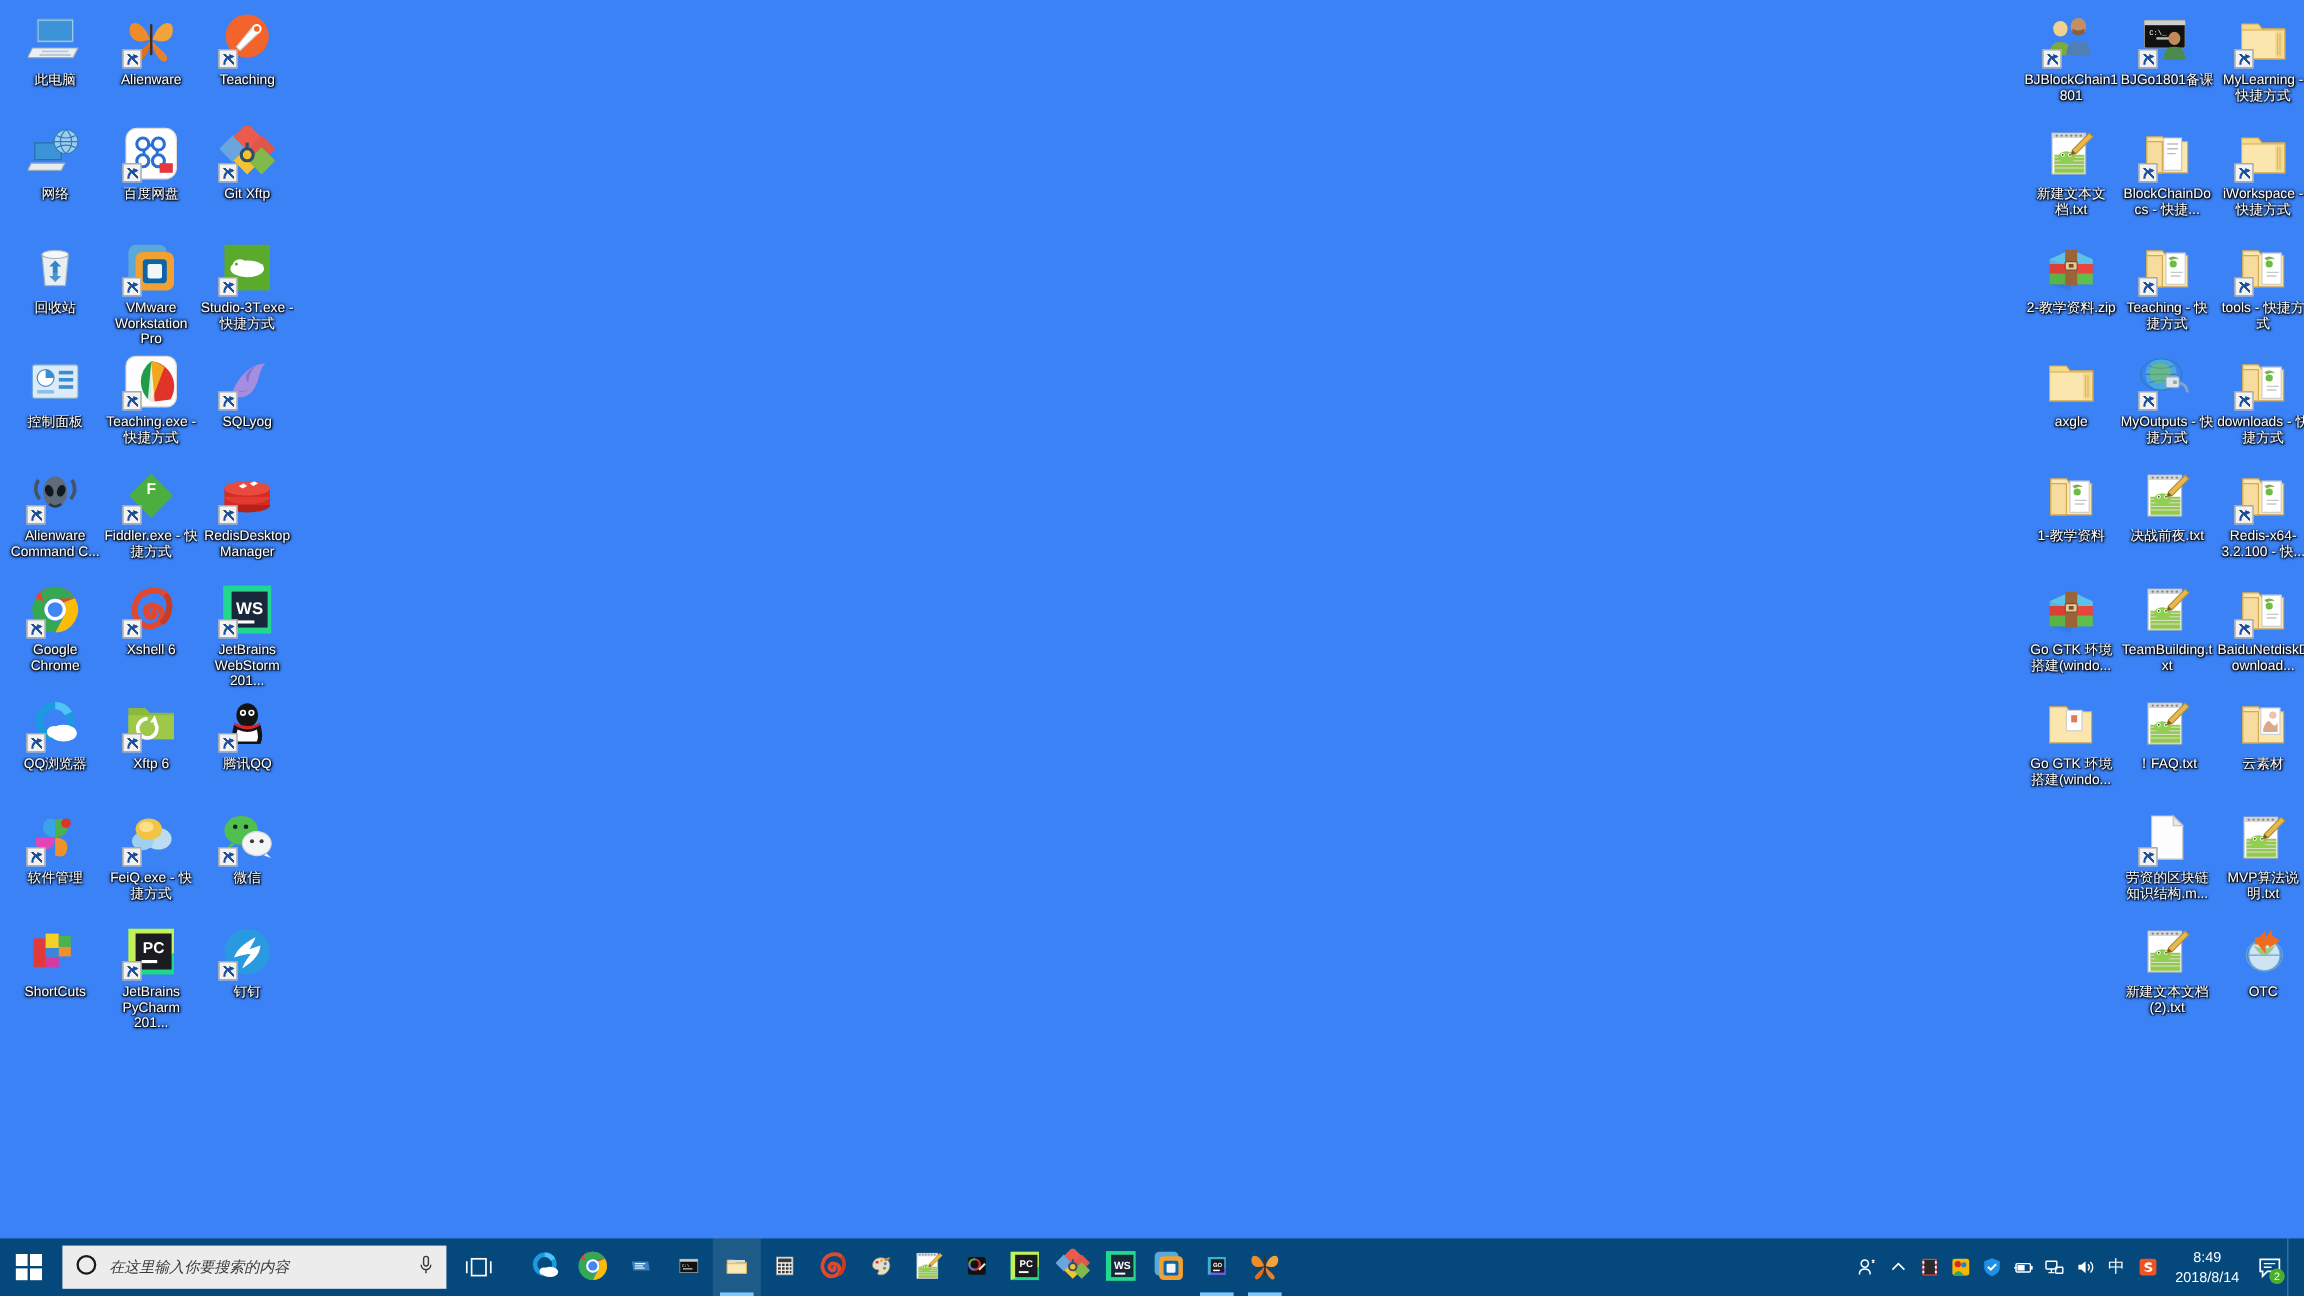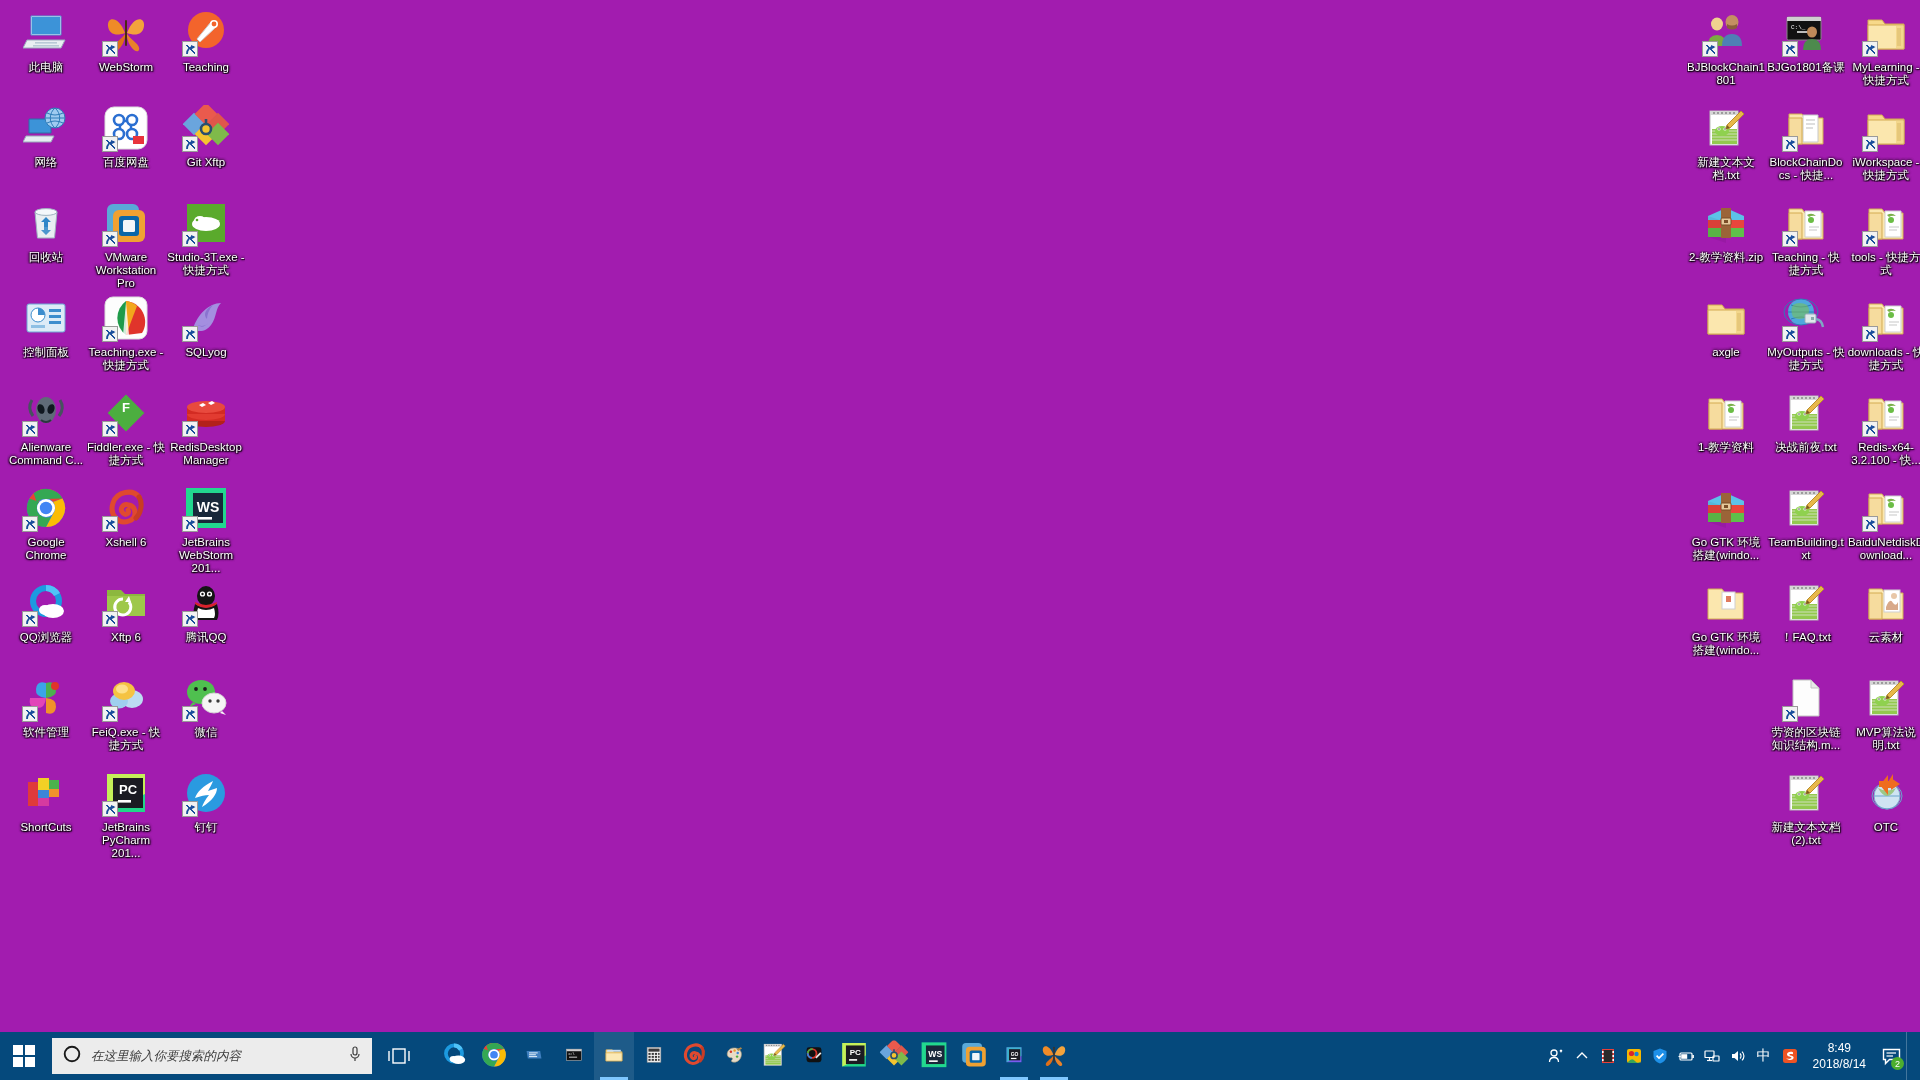--- a/index.html
+++ b/index.html
@@ -2,21 +2,21 @@
 <html><head>
 <meta charset="utf-8">
 <style>
   * { margin:0; padding:0; box-sizing:border-box; }
   html,body {
     width:1920px; height:1080px; overflow:hidden;
     font-family:"Liberation Sans","DejaVu Sans",sans-serif;
   }
   #desktop {
     position:relative; width:1920px; height:1080px;
-    background:#a21caf;
+    background:#3b82f6;
     user-select:none;
   }
 
   
   .icon-grid { position:absolute; display:grid; }
   #left-grid {
     left:6px; top:4px;
     grid-template-columns:repeat(3, 80px);
     grid-auto-rows:95px;
     column-gap:0px; row-gap:0px;
@@ -161,21 +161,21 @@
      <path d="M24 24 C29 31 38 35 36 40 C34 44 26 38 24 27z" fill="#e8822a"></path>
      <rect x="22" y="10" width="2" height="26" rx="1" fill="#4a2a12"></rect>
           </svg>
           <span class="shortcut-arrow">
             <svg width="12" height="12" viewBox="0 0 12 12">
         <path d="M2 10 C2 5 5 3 9 3" fill="none" stroke="#1b4f9c" stroke-width="1.8"></path>
         <path d="M6 1 L10.5 3 L6 5.6z" fill="#1b4f9c"></path>
             </svg>
           </span>
         </div>
-        <div class="icon-label">WebStorm</div>
+        <div class="icon-label">Alienware</div>
       </div>
       <div class="desktop-icon">
         <div class="icon-art">
           <svg width="46" height="46" viewBox="0 0 46 46">
      <circle cx="23" cy="20" r="18" fill="#f3642c"></circle>
      <path d="M14 29 L28 12 a5 5 0 0 1 5 5 L17 32z" fill="#fff" stroke="#cfcfcf"></path>
      <circle cx="31" cy="14" r="3.2" fill="#f3642c" stroke="#fff" stroke-width="1.6"></circle>
           </svg>
           <span class="shortcut-arrow">
             <svg width="12" height="12" viewBox="0 0 12 12">

